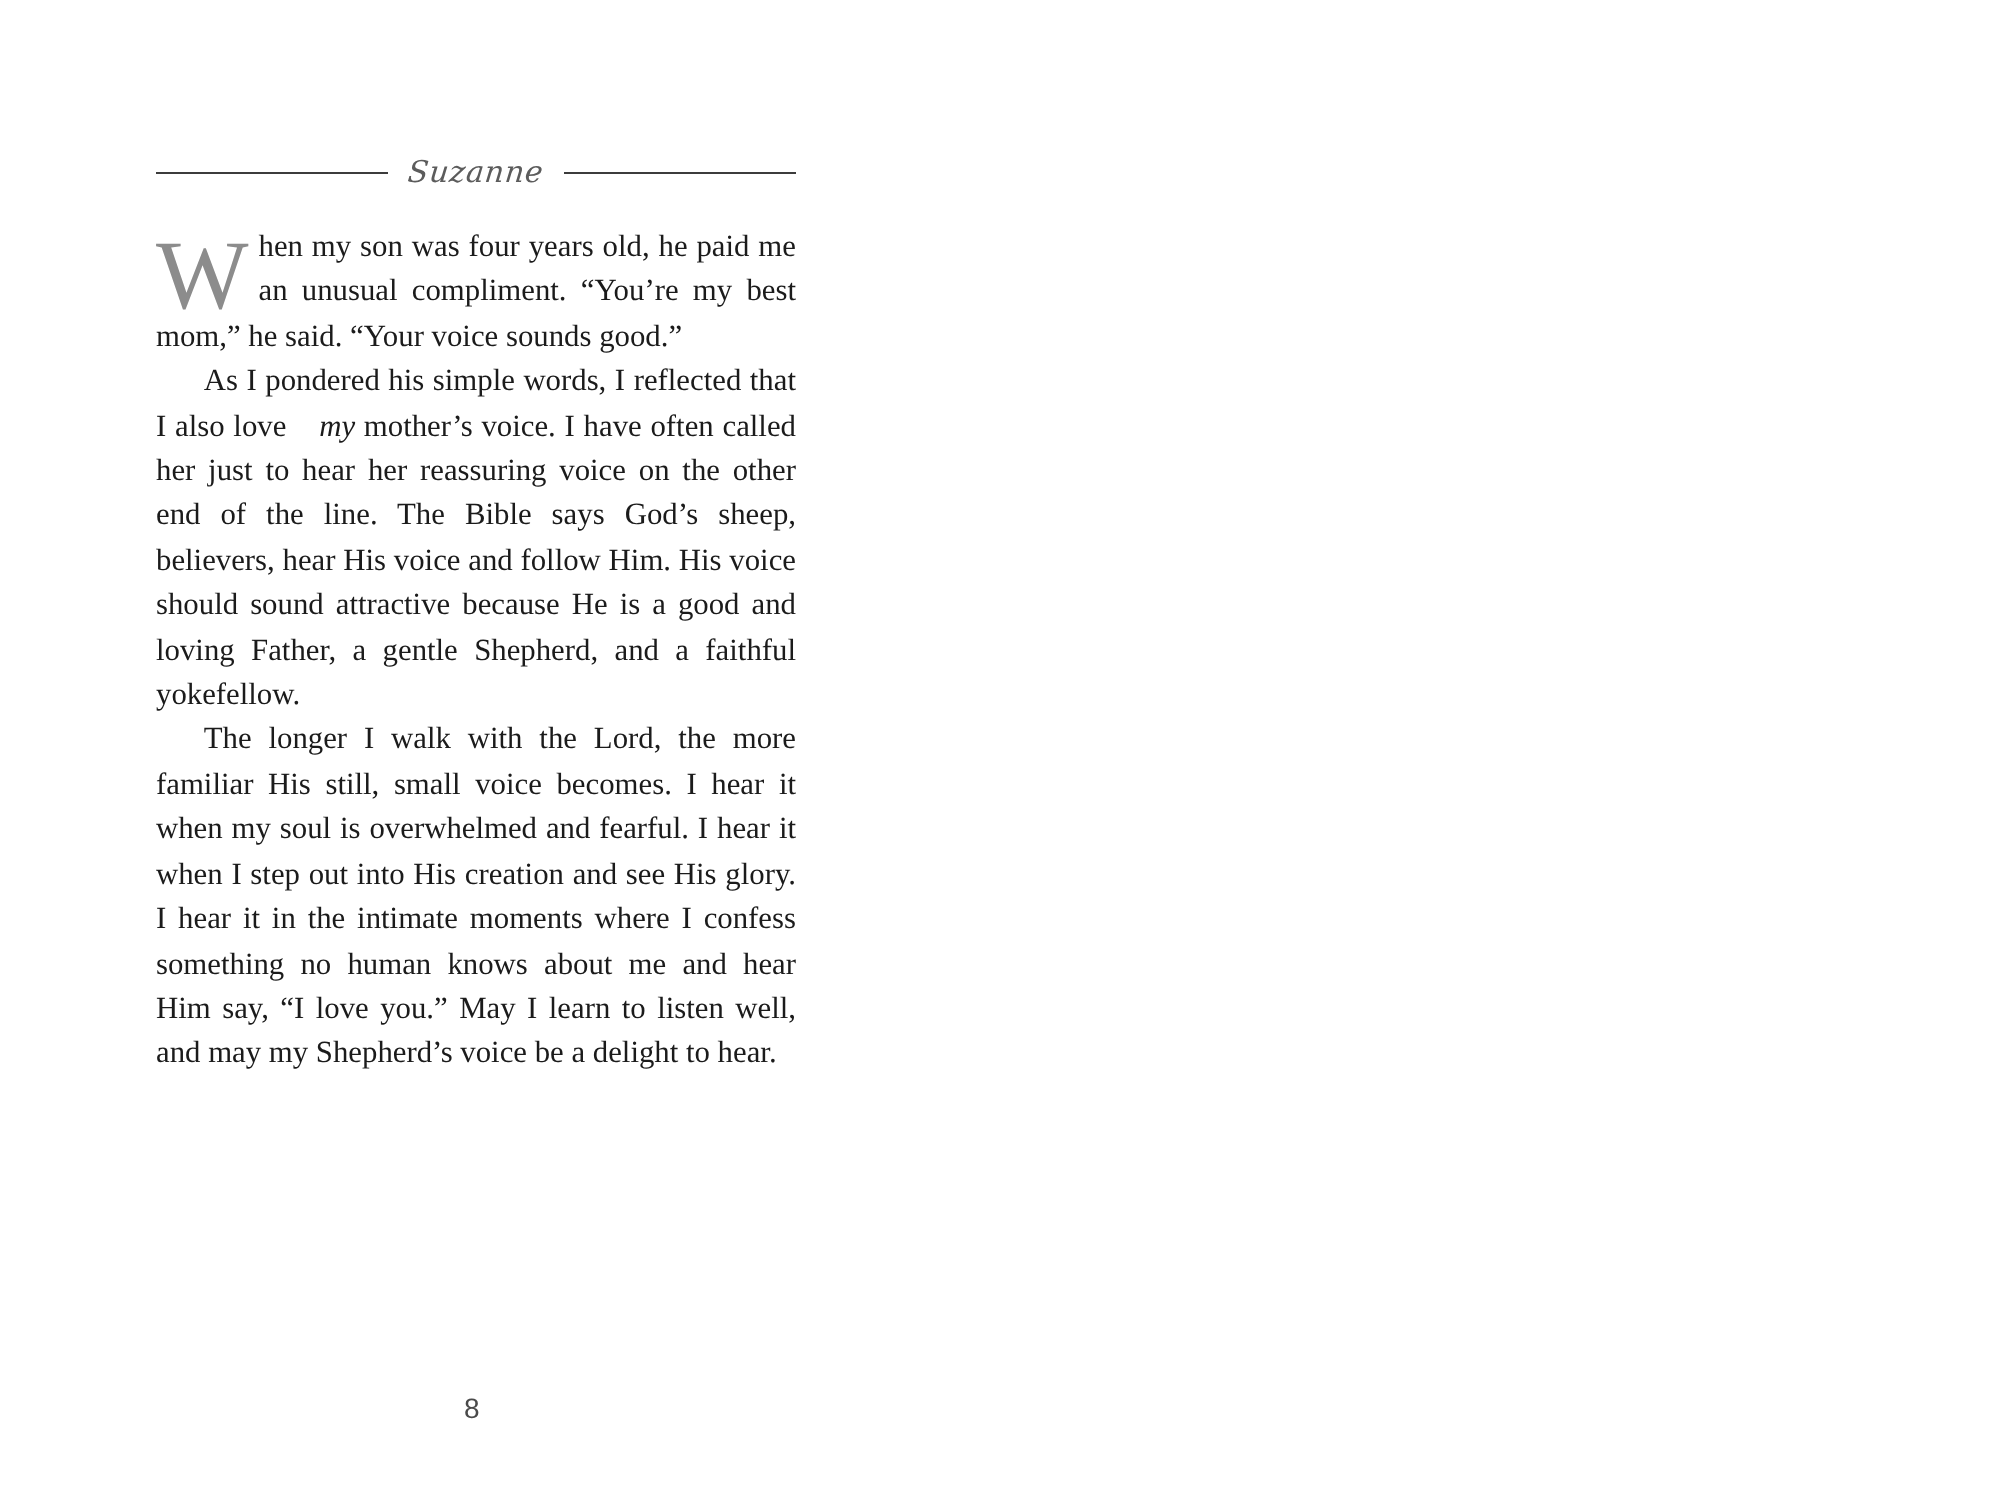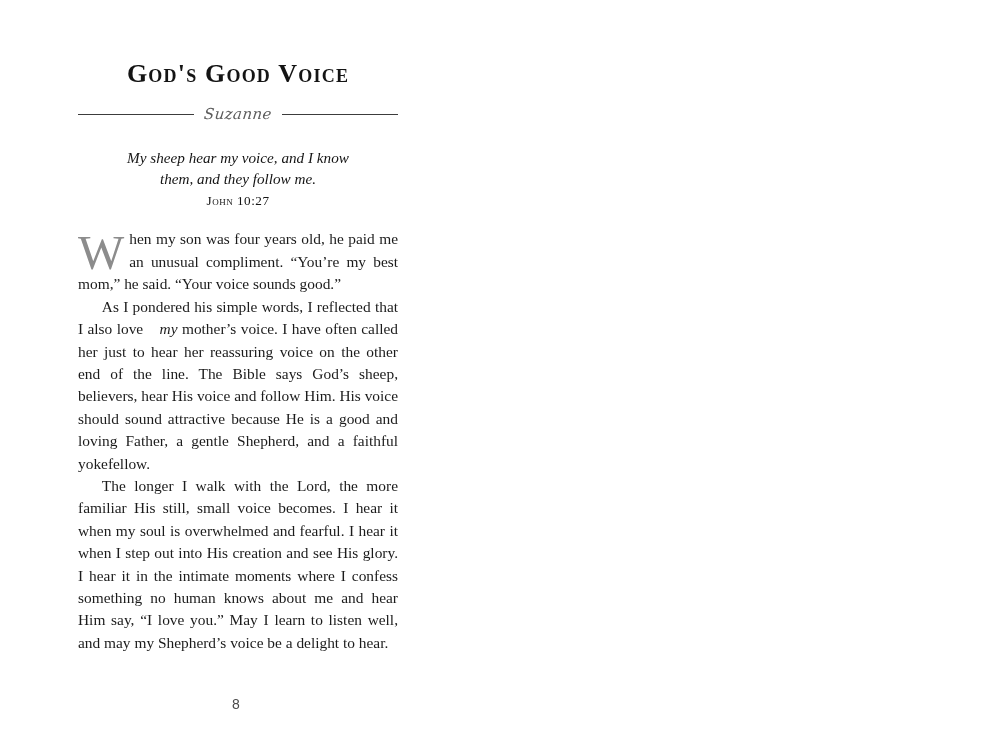--- a/index.html
+++ b/index.html
@@ -131,33 +131,27 @@
   .page-left  .folio { left: 232px; }
 </style>
 </head>
 <body>
 
 <div class="spread">
 
   <div class="page page-left">
     <div class="page-inner">
 
-      <h1 class="chapter-title">God's Good Voice</h1>
 
       <div class="author-rule">
         <span class="rule-line"></span>
         <span class="author-name">Suzanne</span>
         <span class="rule-line"></span>
       </div>
 
-      <div class="epigraph">
-        <p>My sheep hear my voice, and I know</p>
-        <p>them, and they follow me.</p>
-        <div class="epigraph-ref">John 10:27</div>
-      </div>
 
       <div class="body-copy">
         <p class="first"><span class="dropcap">W</span><span>hen my son was four years old, he paid me an unusual compliment. “You’re my best mom,” he said. “Your voice sounds good.”</span></p>
         <p><span>As I pondered his simple words, I reflected that I also love <em>my</em> mother’s voice. I have often called her just to hear her reassuring voice on the other end of the line. The Bible says God’s sheep, believers, hear His voice and follow Him. His voice should sound attractive because He is a good and loving Father, a gentle Shepherd, and a faithful yokefellow.</span></p>
         <p><span>The longer I walk with the Lord, the more familiar His still, small voice becomes. I hear it when my soul is overwhelmed and fearful. I hear it when I step out into His creation and see His glory. I hear it in the intimate moments where I confess something no human knows about me and hear Him say, “I love you.” May I learn to listen well, and may my Shepherd’s voice be a delight to hear.</span></p>
       </div>
 
     </div>
 
     <div class="folio">8</div>

